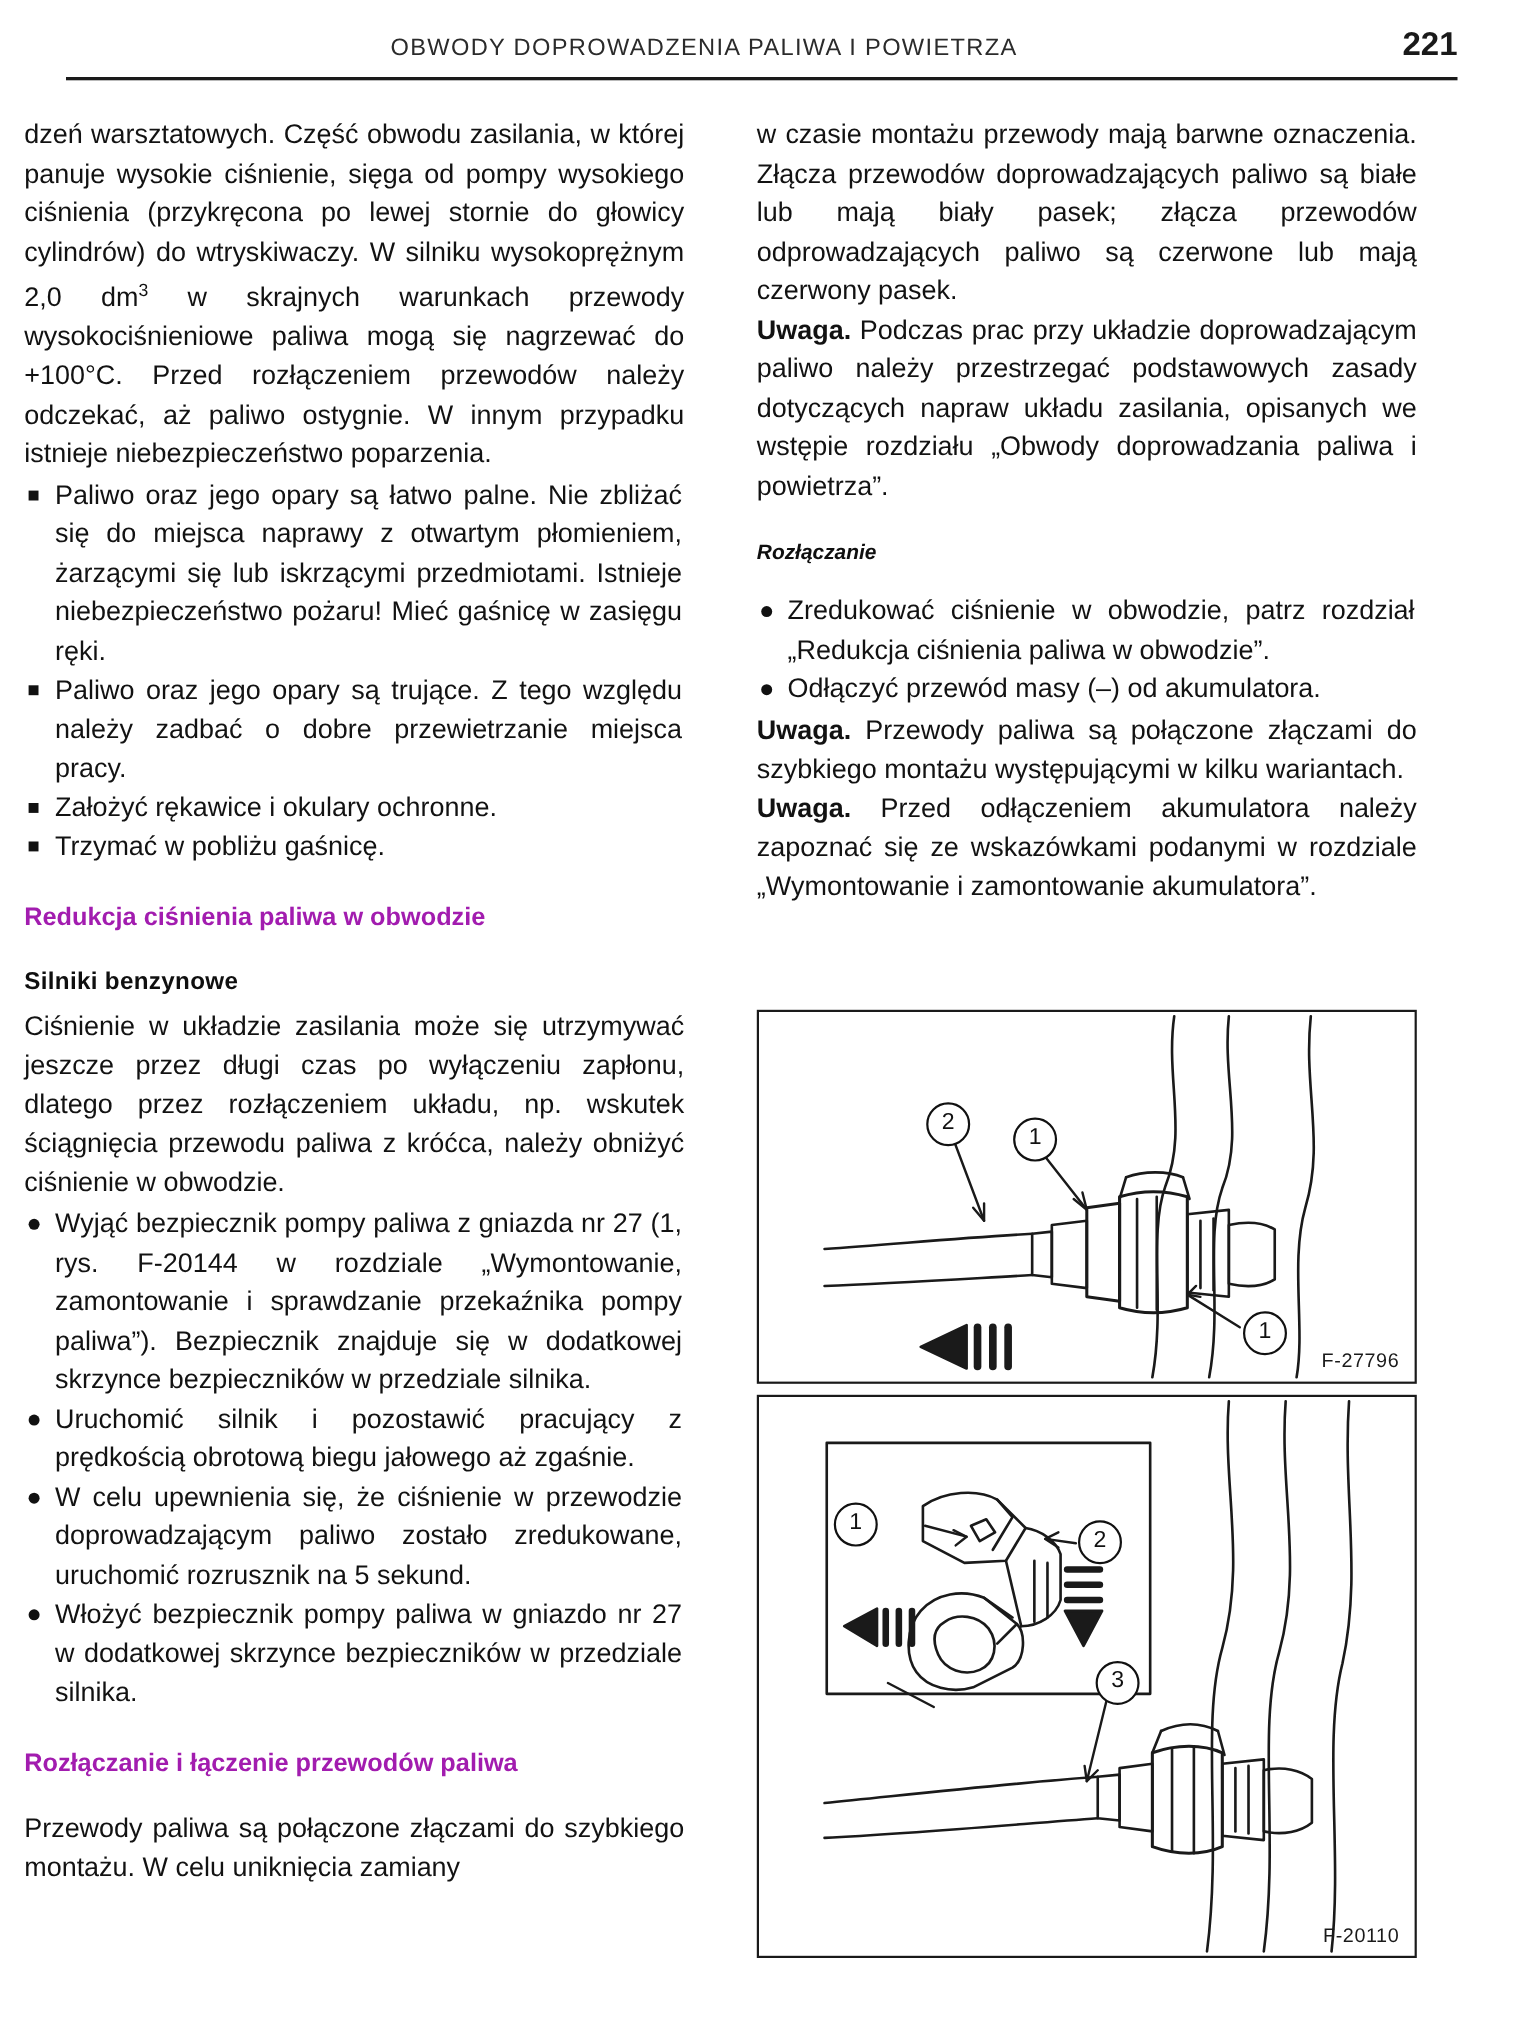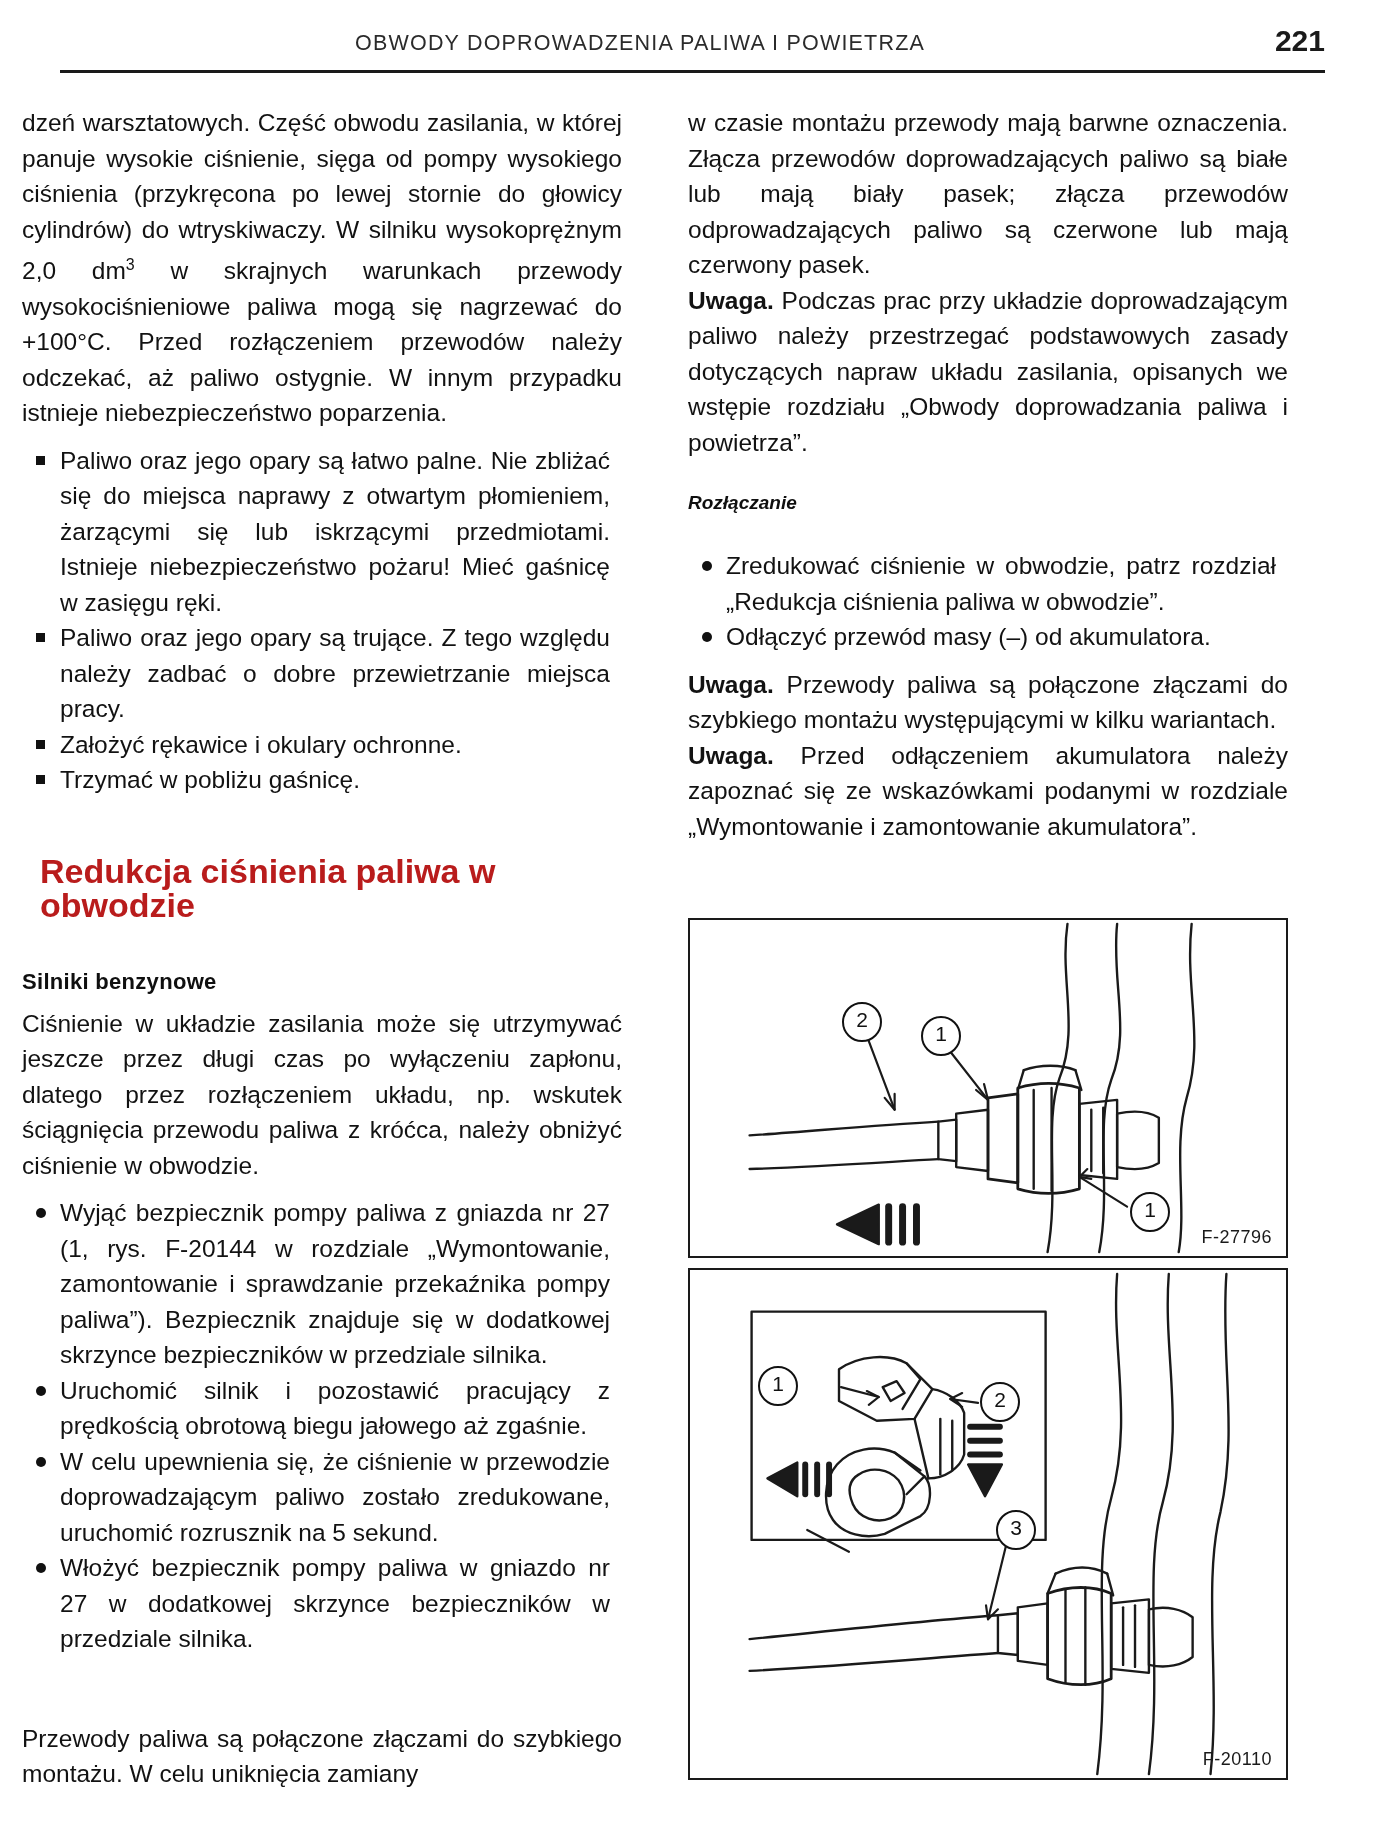--- a/index.html
+++ b/index.html
@@ -78,21 +78,21 @@
     color: #121212;
     hyphens: manual;
   }
 
   .gap-s { height: 8px; }
   .gap-m { height: 16px; }
   .gap-l { height: 26px; }
 
   ul.bullets {
     list-style: none;
-    margin: 12px;
+    margin: 2px;
     padding: 0;
   }
   ul.bullets li {
     position: relative;
     padding-left: 26px;
     font-size: 24.5px;
     line-height: 35.5px;
     text-align: justify;
     margin-bottom: 0px;
     color: #121212;
@@ -106,25 +106,25 @@
     background: #111;
   }
   ul.bullets.round li .mk {
     border-radius: 50%;
     width: 10px;
     height: 10px;
     top: 13px;
   }
 
   h2.sec {
-    font-size: 34px;
+    font-size: 23px;
     font-weight: bold;
-    margin: 18px;
+    margin: 0;
     line-height: 34px;
-    color: #b91c1c;
+    color: #a21caf;
   }
   h3.sub {
     font-size: 22px;
     font-weight: bold;
     margin: 0;
     line-height: 32px;
     color: #0f0f0f;
     letter-spacing: 0.3px;
   }
   h2.ital {
@@ -216,20 +216,21 @@
     <p class="body">Ciśnienie w układzie zasilania może się utrzymywać jeszcze przez długi czas po wyłączeniu zapłonu, dlatego przez rozłączeniem układu, np. wskutek ściągnięcia przewodu paliwa z króćca, należy obniżyć ciśnienie w obwodzie.</p>
 
     <ul class="bullets round">
       <li><span class="mk"></span><span>Wyjąć bezpiecznik pompy paliwa z gniazda nr 27 (1, rys. F-20144 w rozdziale „Wymontowanie, zamontowanie i sprawdzanie przekaźnika pompy paliwa”). Bezpiecznik znajduje się w dodatkowej skrzynce bezpieczników w przedziale silnika.</span></li>
       <li><span class="mk"></span><span>Uruchomić silnik i pozostawić pracujący z prędkością obrotową biegu jałowego aż zgaśnie.</span></li>
       <li><span class="mk"></span><span>W celu upewnienia się, że ciśnienie w przewodzie doprowadzającym paliwo zostało zredukowane, uruchomić rozrusznik na 5 sekund.</span></li>
       <li><span class="mk"></span><span>Włożyć bezpiecznik pompy paliwa w gniazdo nr 27 w dodatkowej skrzynce bezpieczników w przedziale silnika.</span></li>
     </ul>
 
     <div class="gap-l"></div>
+    <h2 class="sec">Rozłączanie i łączenie przewodów paliwa</h2>
     <div class="gap-l"></div>
 
     <p class="body">Przewody paliwa są połączone złączami do szybkiego montażu. W celu uniknięcia zamiany</p>
   </div>
 
   <div class="col col-right">
 
     <p class="body">w czasie montażu przewody mają barwne oznaczenia. Złącza przewodów doprowadzających paliwo są białe lub mają biały pasek; złącza przewodów odprowadzających paliwo są czerwone lub mają czerwony pasek.</p>
 
     <p class="body"><span class="b">Uwaga.</span><span> Podczas prac przy układzie doprowadzającym paliwo należy przestrzegać podstawowych zasady dotyczących napraw układu zasilania, opisanych we wstępie rozdziału „Obwody doprowadzania paliwa i powietrza”.</span></p>

